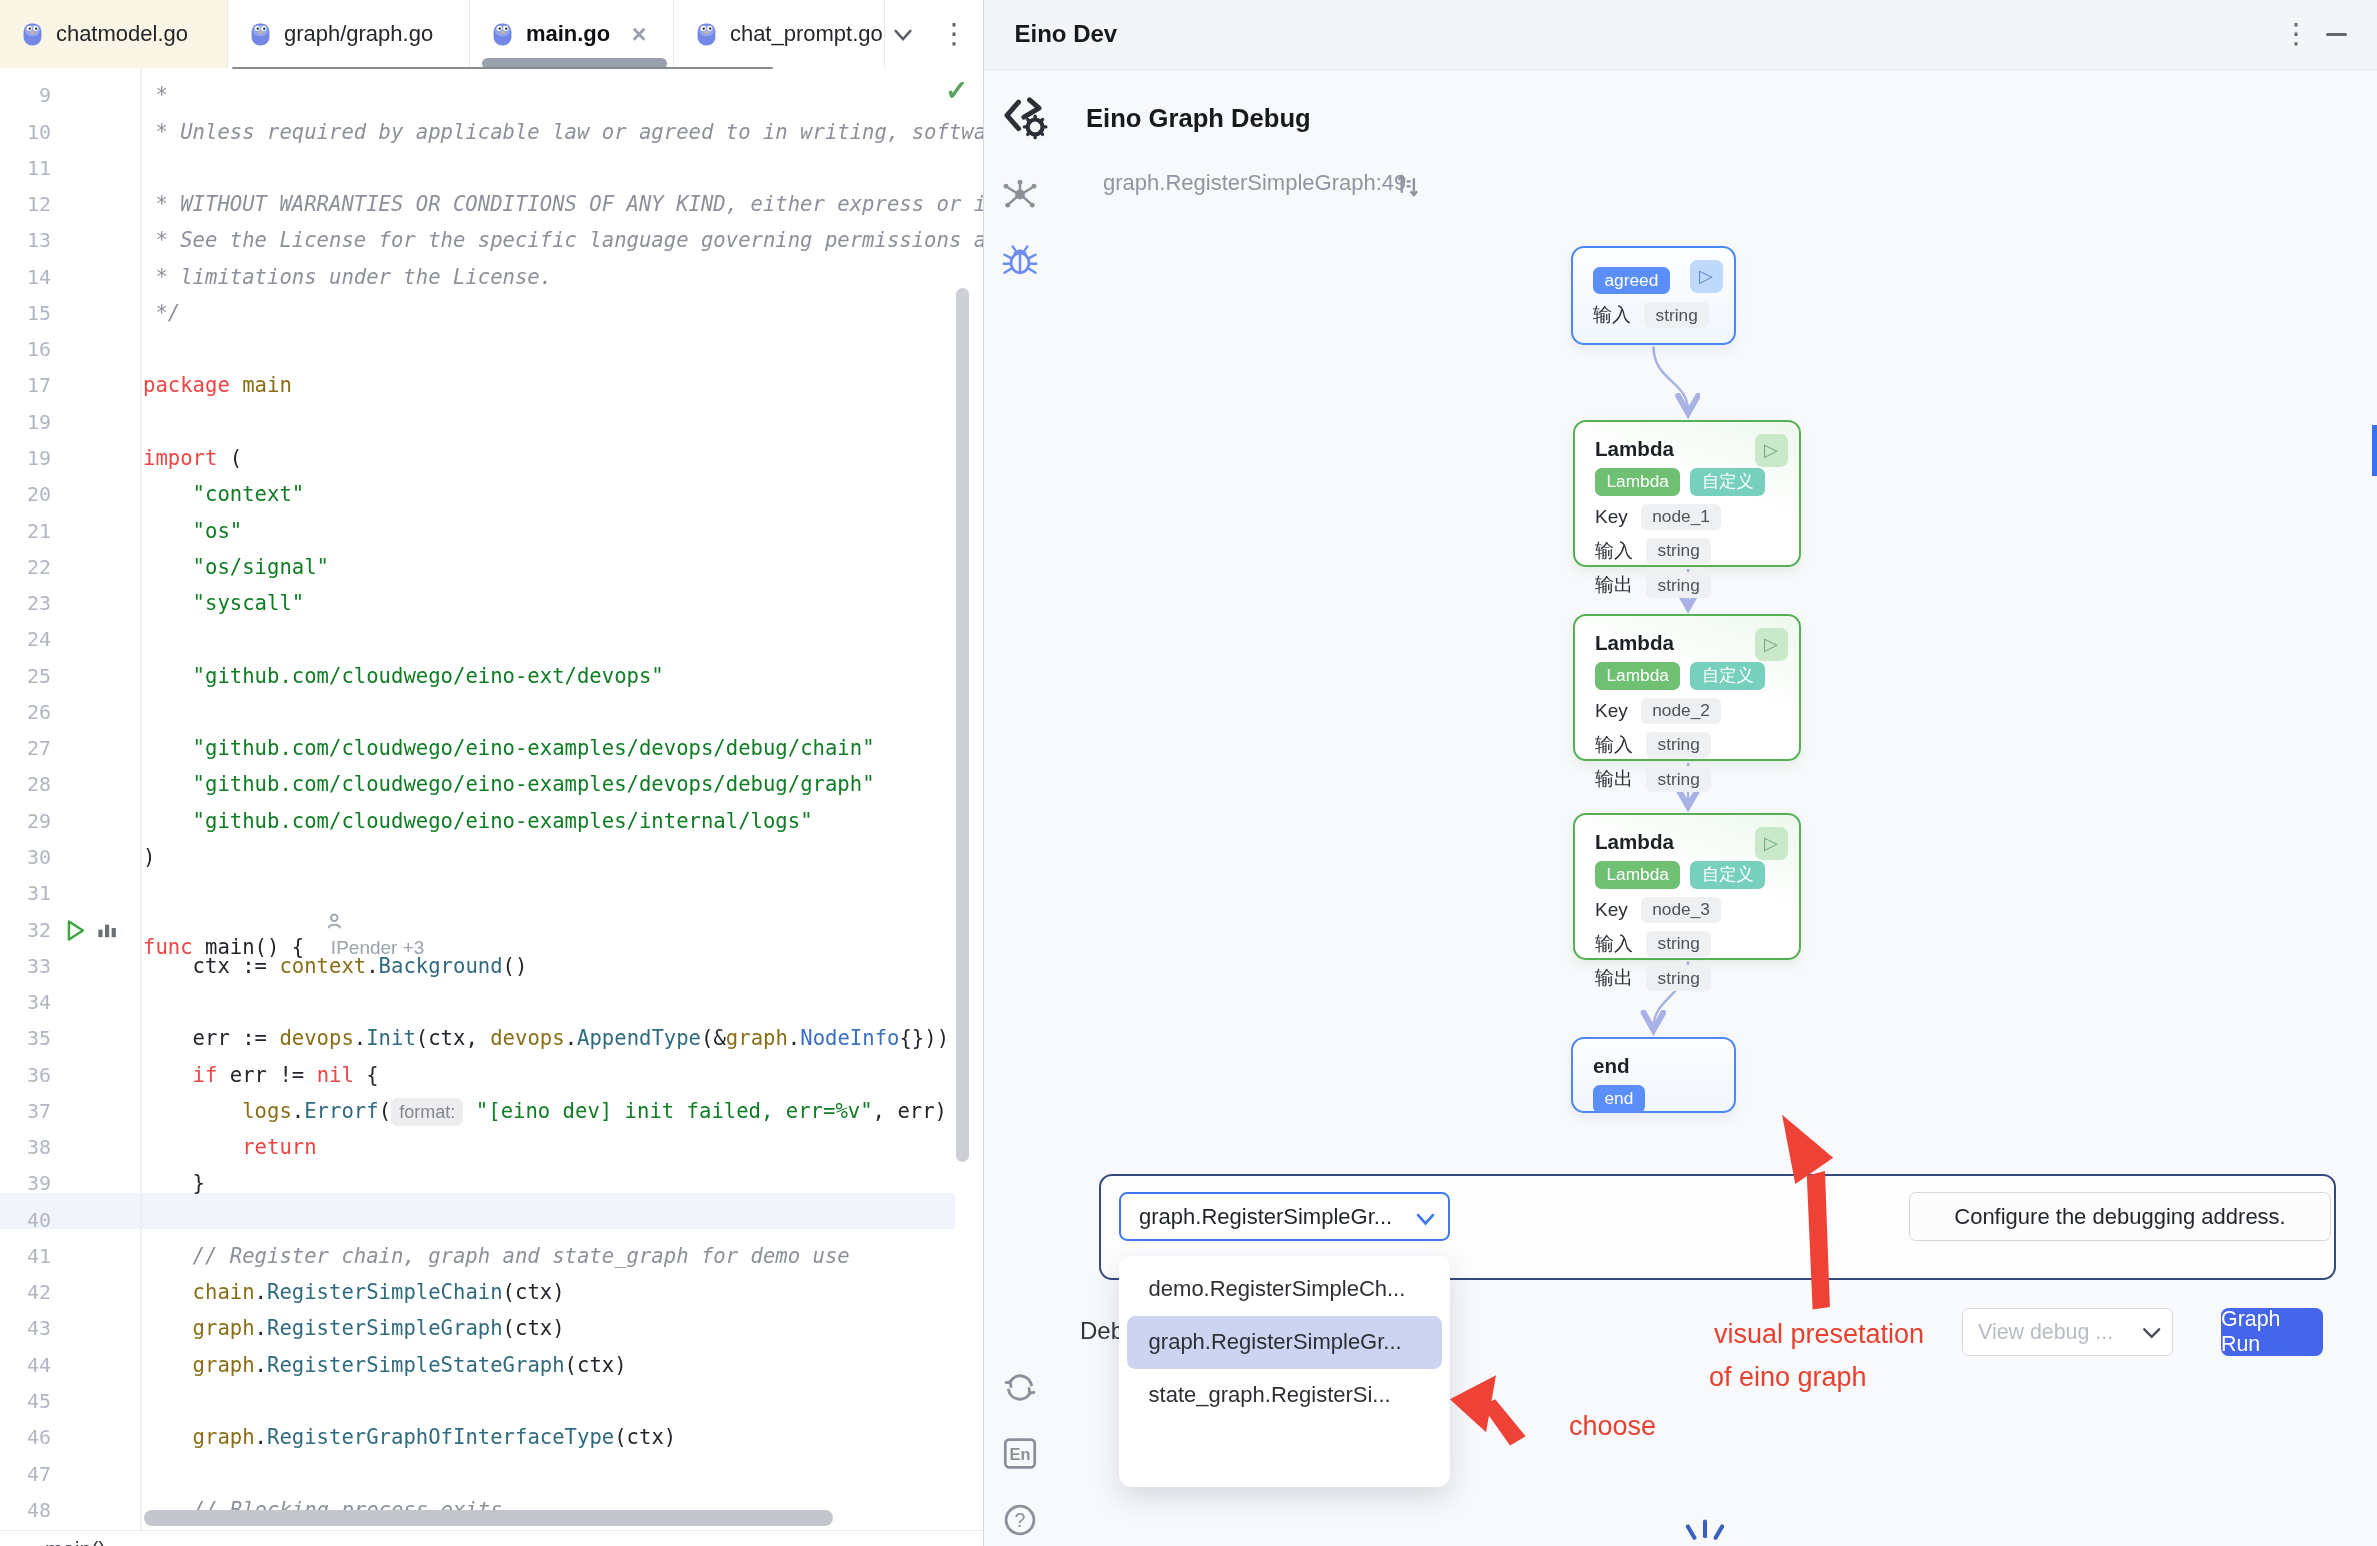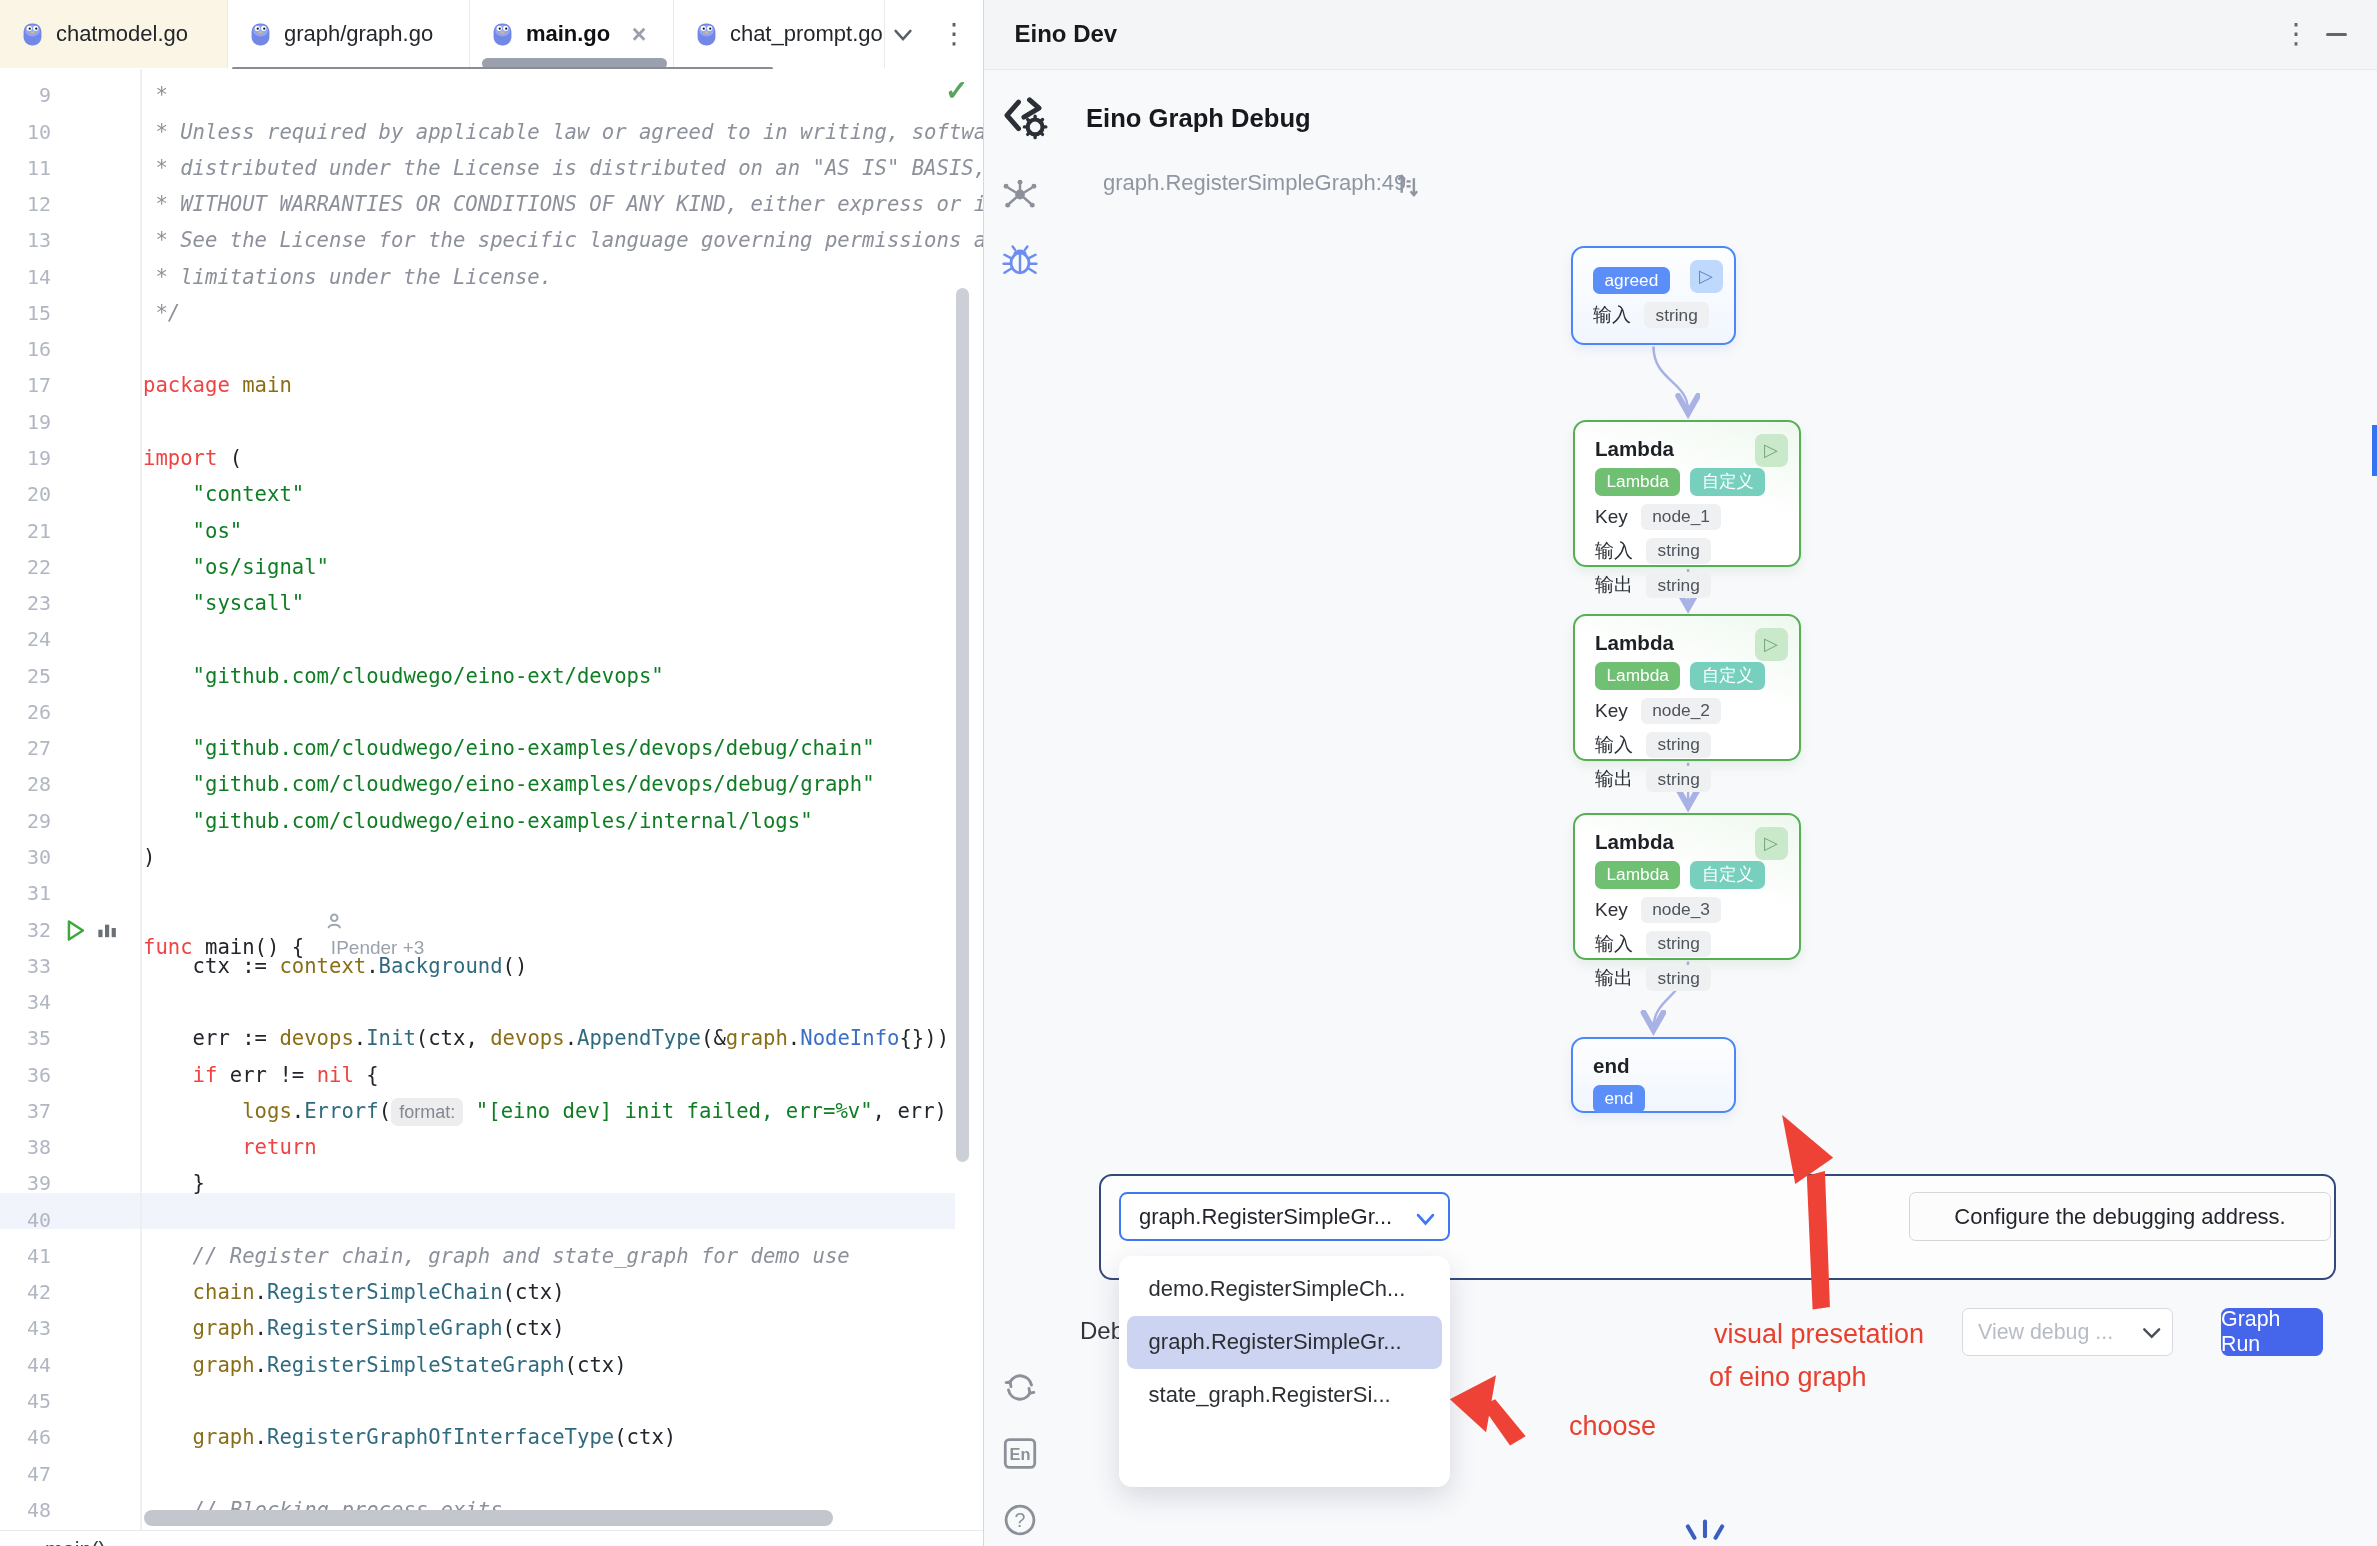--- a/index.html
+++ b/index.html
@@ -173,21 +173,21 @@
       <div id="tab-thumb"></div>
       <div id="tab-line"></div>
     </div>
 
     <div id="codearea">
       <div id="curline"></div>
       <div id="gutter-sep"></div>
       <div id="lines-holder">
           <div class="line" style="top: 8.2px;"><span class="lnum">9</span><span class="ltext"><span class="seg-c"> *</span></span></div>
           <div class="line" style="top: 45px;"><span class="lnum">10</span><span class="ltext"><span class="seg-c"> * Unless required by applicable law or agreed to in writing, software</span></span></div>
-          <div class="line" style="top: 81px;"><span class="lnum">11</span><span class="ltext"><span class="seg-c"> * distributed under the License is distributed on an "AS IS" BASIS,</span></span></div>
+          <div class="line" style="top: 81px;"><span class="lnum">11</span></div>
           <div class="line" style="top: 117px;"><span class="lnum">12</span><span class="ltext"><span class="seg-c"> * WITHOUT WARRANTIES OR CONDITIONS OF ANY KIND, either express or implied.</span></span></div>
           <div class="line" style="top: 153px;"><span class="lnum">13</span><span class="ltext"><span class="seg-c"> * See the License for the specific language governing permissions and</span></span></div>
           <div class="line" style="top: 190px;"><span class="lnum">14</span><span class="ltext"><span class="seg-c"> * limitations under the License.</span></span></div>
           <div class="line" style="top: 226px;"><span class="lnum">15</span><span class="ltext"><span class="seg-c"> */</span></span></div>
           <div class="line" style="top: 262px;"><span class="lnum">16</span><span class="ltext"></span></div>
           <div class="line" style="top: 298px;"><span class="lnum">17</span><span class="ltext"><span class="seg-k">package</span><span class="seg-p"> </span><span class="seg-g">main</span></span></div>
           <div class="line" style="top: 335px;"><span class="lnum">19</span><span class="ltext"></span></div>
           <div class="line" style="top: 371px;"><span class="lnum">19</span><span class="ltext"><span class="seg-k">import</span><span class="seg-p"> (</span></span></div>
           <div class="line" style="top: 407px;"><span class="lnum">20</span><span class="ltext"><span class="seg-p">    </span><span class="seg-s">"context"</span></span></div>
           <div class="line" style="top: 444px;"><span class="lnum">21</span><span class="ltext"><span class="seg-p">    </span><span class="seg-s">"os"</span></span></div>

